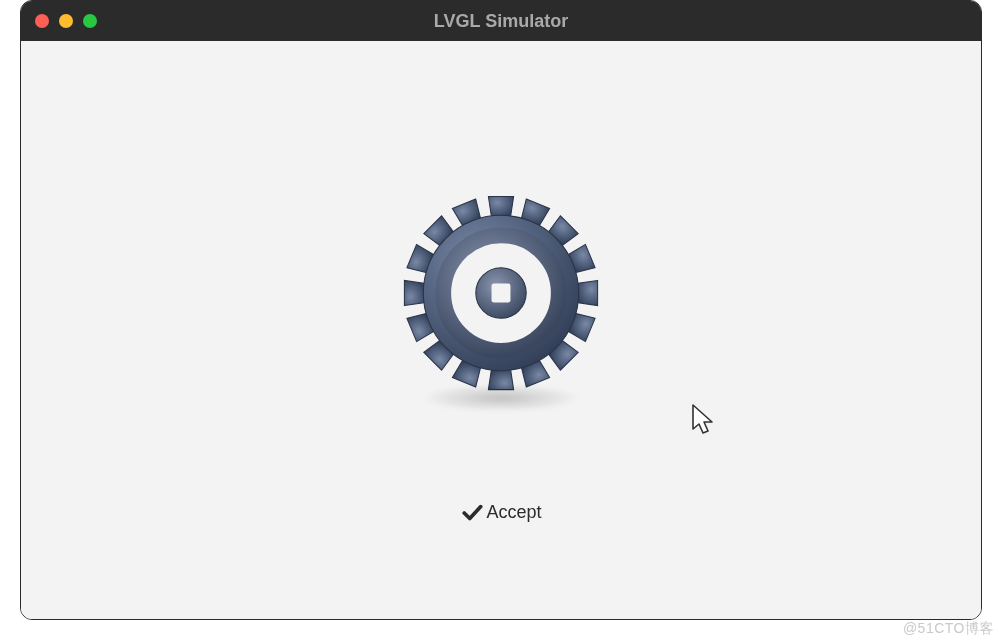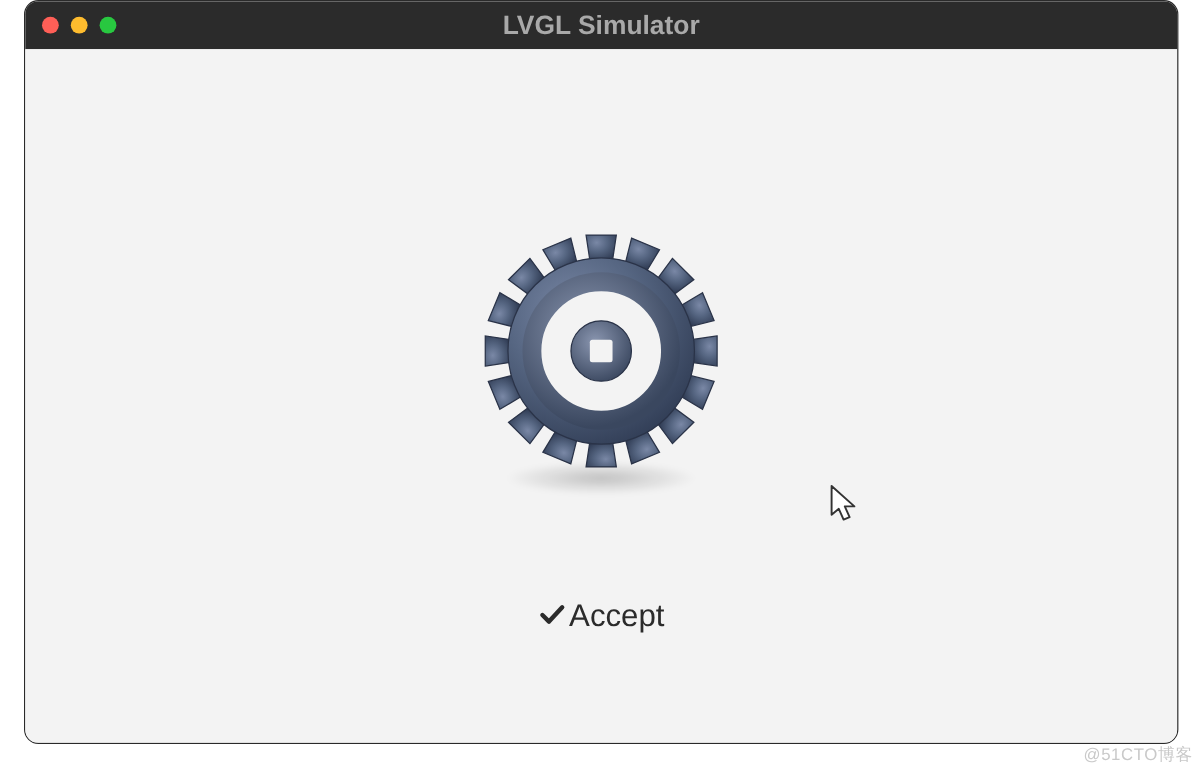--- a/index.html
+++ b/index.html
@@ -44,21 +44,21 @@
   .tl-close { background: #ff5f57; }
   .tl-min   { background: #febc2e; }
   .tl-max   { background: #28c840; }
   .title {
     position: absolute;
     left: 0;
     right: 0;
     text-align: center;
     color: #a9a9a9;
     font-weight: 700;
-    font-size: 22px;
+    font-size: 18px;
     pointer-events: none;
   }
   .content {
     position: relative;
     width: 100%;
     height: calc(100% - 40px);
     background: #f3f3f3;
   }
   .gear-wrap {
     position: absolute;
@@ -78,21 +78,21 @@
   }
   .accept-row {
     position: absolute;
     left: 50%;
     top: 81.6%;
     transform: translate(-50%, -50%);
     display: flex;
     align-items: center;
     gap: 2px;
     color: #2b2b2b;
-    font-size: 26px;
+    font-size: 18px;
     font-weight: 500;
   }
   .check {
     width: 24px;
     height: 24px;
     display: inline-flex;
     align-items: center;
     justify-content: center;
   }
   .cursor {

